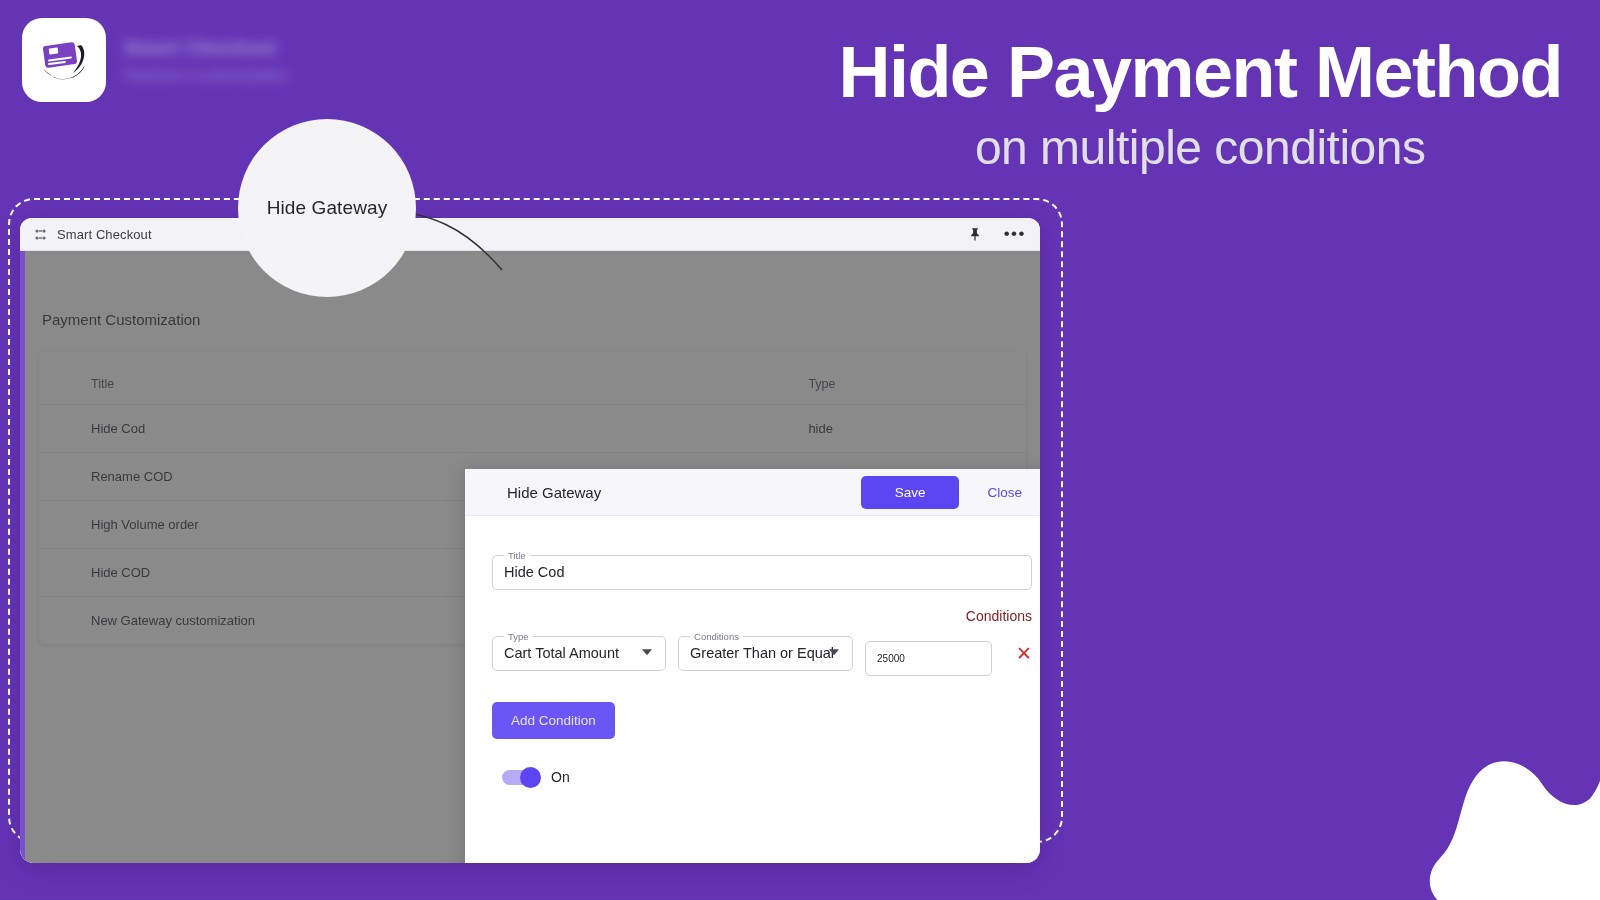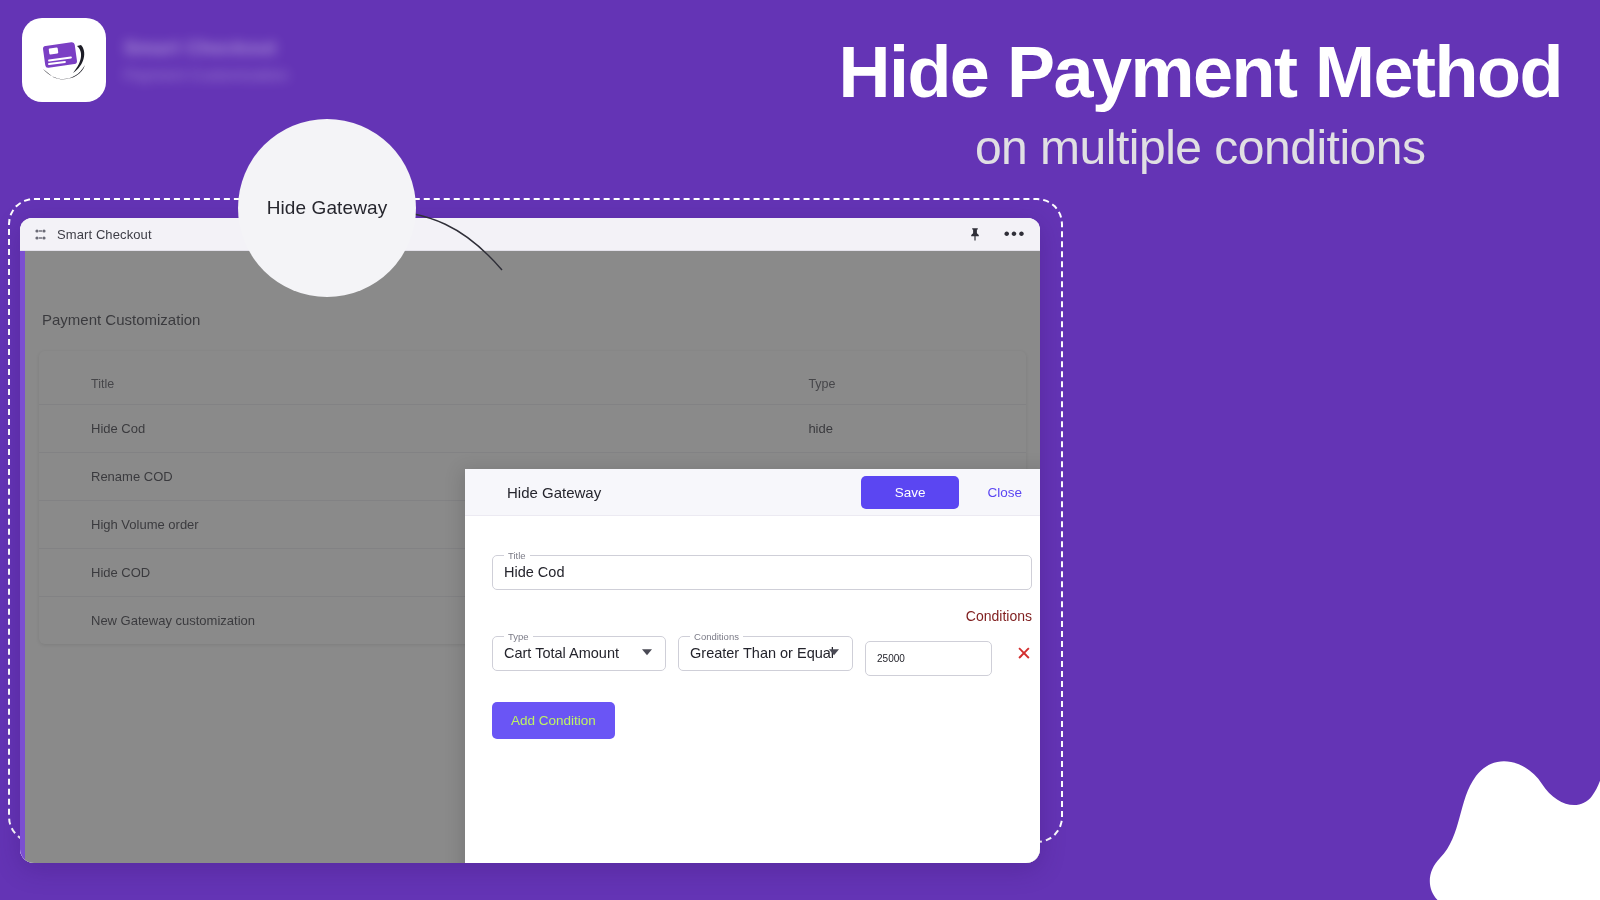--- a/index.html
+++ b/index.html
@@ -343,21 +343,21 @@
     color: #d32f2f;
     font-size: 19px;
     line-height: 1;
     cursor: pointer;
     font-weight: 300;
   }
 
   .btn-add {
     margin-top: 26px;
     background: #6a55f5;
-    color: #bef264;
+    color: #e5e5e5;
     border: none;
     border-radius: 5px;
     font-size: 13.5px;
     font-family: inherit;
     padding: 11px 19px;
     cursor: pointer;
   }
 
   .toggle-row {
     display: flex;
@@ -549,20 +549,26 @@
           <span class="field-caret"></span>
         </div>
 
         <div class="value-box">25000</div>
 
         <span class="delete-x">✕</span>
       </div>
 
       <button class="btn-add">Add Condition</button>
 
+      <div class="toggle-row">
+        <span class="toggle">
+          <span class="toggle-knob"></span>
+        </span>
+        <span class="toggle-label">On</span>
+      </div>
 
     </div>
   </div>
 </div>
 
 <svg class="callout-arrow" width="190" height="90" viewBox="0 0 190 90">
   <path d="M2,2 C60,2 96,20 132,62" stroke="#2f2f38" stroke-width="1.4" fill="none"></path>
 </svg>
 
 <div class="callout-circle">

